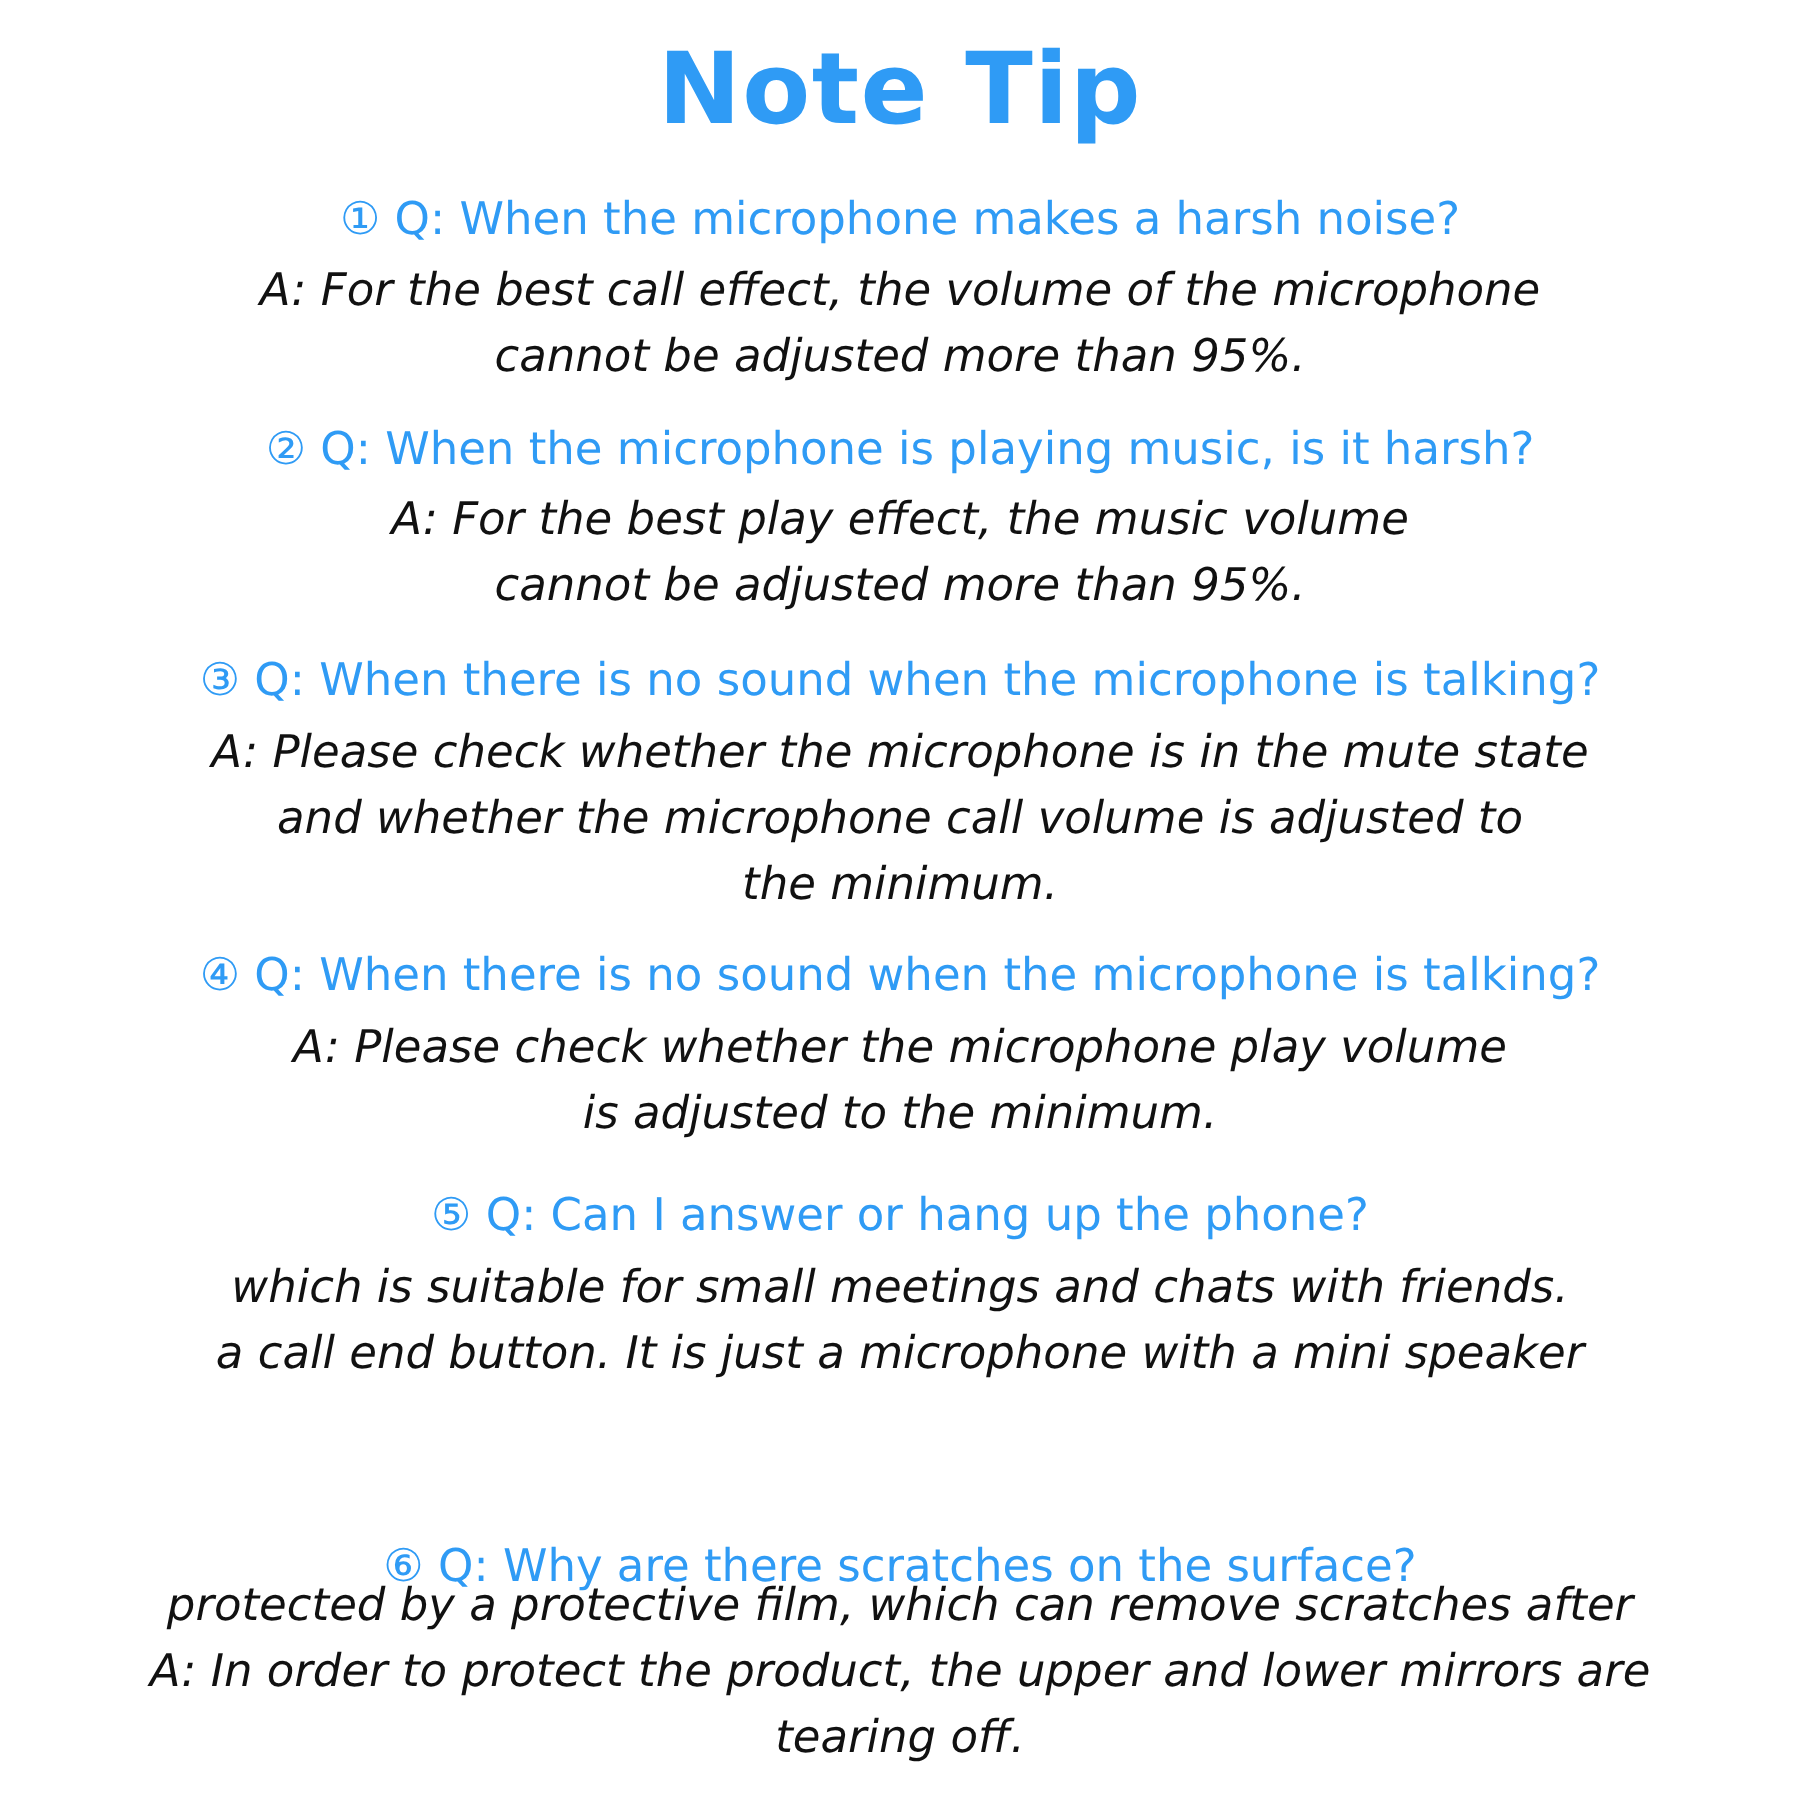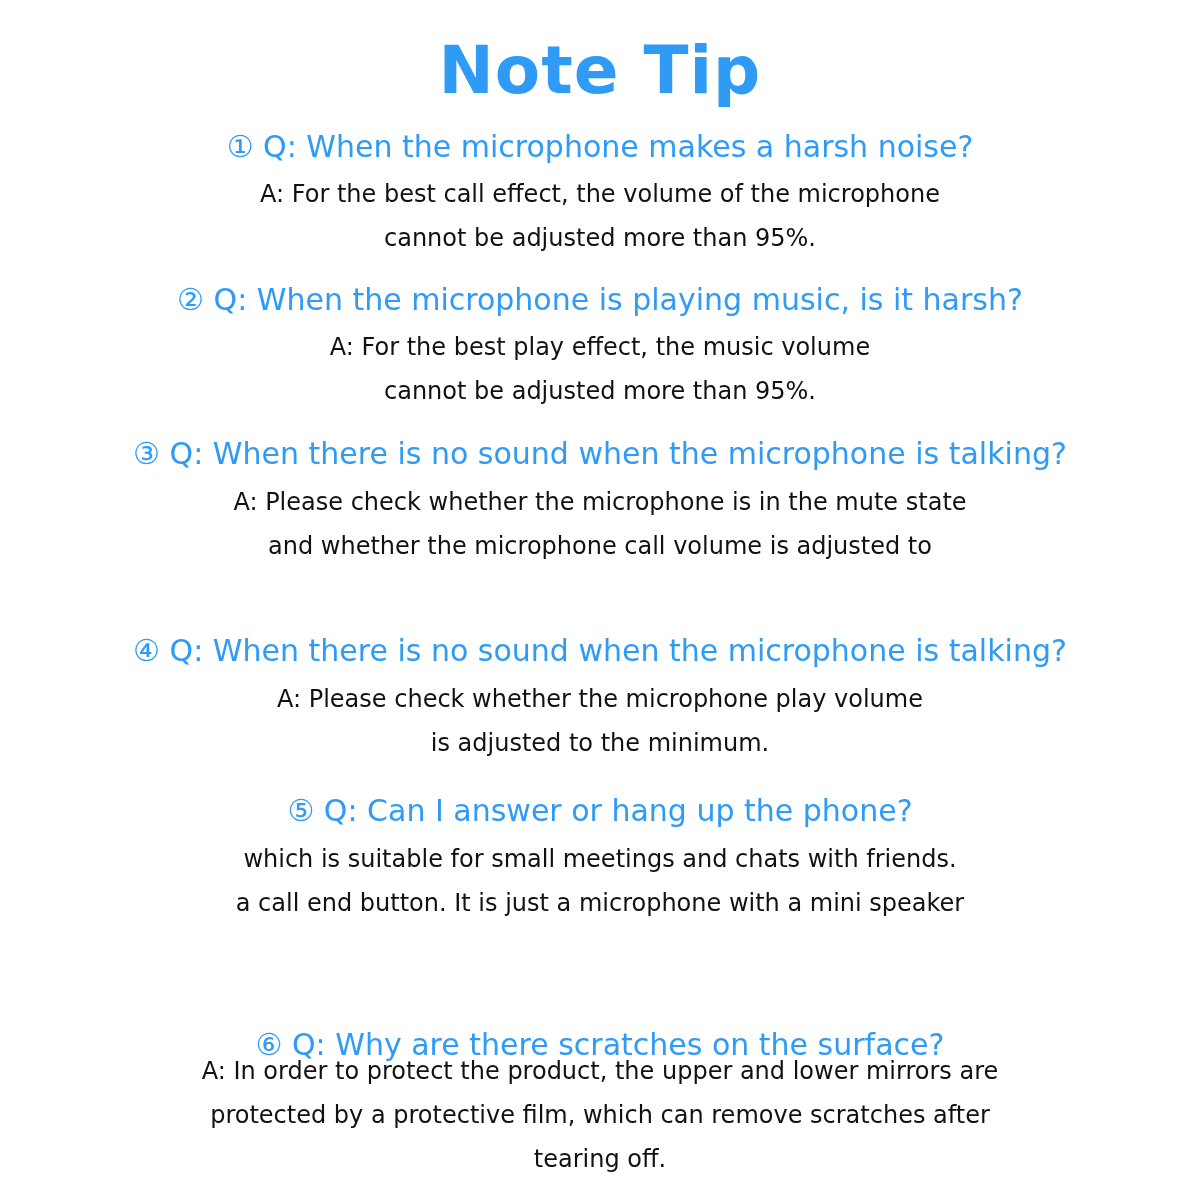--- a/index.html
+++ b/index.html
@@ -1,19 +1,19 @@
 <!DOCTYPE html>
 <html><head>
 <meta charset="utf-8">
 <style>
   html, body { margin: 0; padding: 0; background: #ffffff; }
   body { width: 1200px; height: 1200px; overflow: hidden; position: relative; font-family: "DejaVu Sans", sans-serif; }
-  .title { position: absolute; top: 18px; left: 0; width: 1200px; text-align: center; font-size: 66px; font-weight: bold; color: #2f9bf5; letter-spacing: 1px; line-height: 84px; margin-top: 11px; }
+  .title { position: absolute; top: 18px; left: 0; width: 1200px; text-align: center; font-size: 66px; font-weight: bold; color: #2f9bf5; letter-spacing: 1px; line-height: 84px; }
   .q { position: absolute; left: 0; width: 1200px; text-align: center; color: #2f9bf5; font-size: 30px; line-height: 44px; }
-  .a { position: absolute; left: 0; width: 1200px; text-align: center; color: #111111; font-size: 24px; line-height: 44px; }
+  .a { position: absolute; left: 0; width: 1200px; text-align: center; color: #111111; font-size: 30px; line-height: 44px; font-style: italic; }
   .a span { display: block; }
 </style>
 </head>
 <body>
 
 <div class="title">Note Tip</div>
 
 <div class="q" style="top:125px">① Q: When the microphone makes a harsh noise?</div>
 <div class="a" style="top:172px">
   <span>A: For the best call effect, the volume of the microphone</span>
@@ -23,32 +23,33 @@
 <div class="q" style="top:278px">② Q: When the microphone is playing music, is it harsh?</div>
 <div class="a" style="top:325px">
   <span>A: For the best play effect, the music volume</span>
   <span>cannot be adjusted more than 95%.</span>
 </div>
 
 <div class="q" style="top:432px">③ Q: When there is no sound when the microphone is talking?</div>
 <div class="a" style="top:480px">
   <span>A: Please check whether the microphone is in the mute state</span>
   <span>and whether the microphone call volume is adjusted to</span>
+  <span>the minimum.</span>
 </div>
 
 <div class="q" style="top:629px">④ Q: When there is no sound when the microphone is talking?</div>
 <div class="a" style="top:677px">
   <span>A: Please check whether the microphone play volume</span>
   <span>is adjusted to the minimum.</span>
 </div>
 
 <div class="q" style="top:789px">⑤ Q: Can I answer or hang up the phone?</div>
 <div class="a" style="top:837px">
   <span>which is suitable for small meetings and chats with friends.</span>
   <span>a call end button. It is just a microphone with a mini speaker</span>
 </div>
 
 <div class="q" style="top:1023px">⑥ Q: Why are there scratches on the surface?</div>
 <div class="a" style="top:1049px">
+  <span>protected by a protective film, which can remove scratches after</span>
   <span>A: In order to protect the product, the upper and lower mirrors are</span>
-  <span>protected by a protective film, which can remove scratches after</span>
   <span>tearing off.</span>
 </div>
 
 </body></html>

